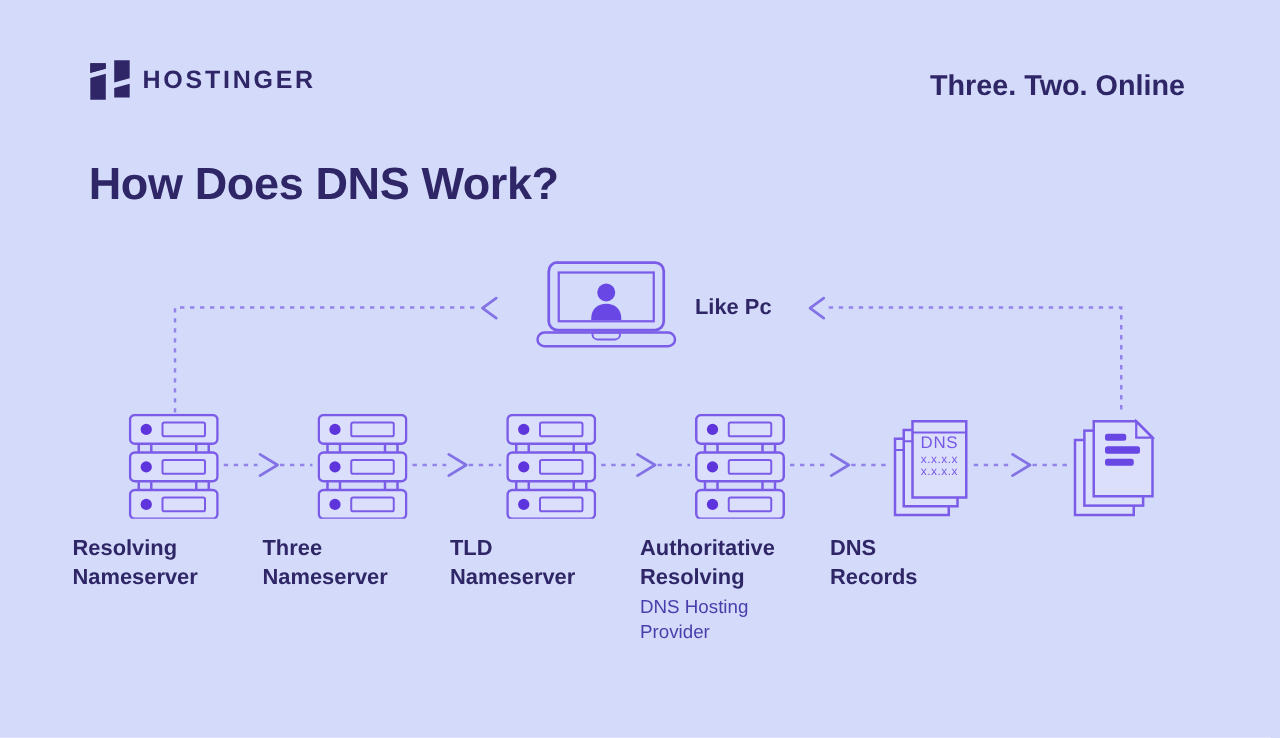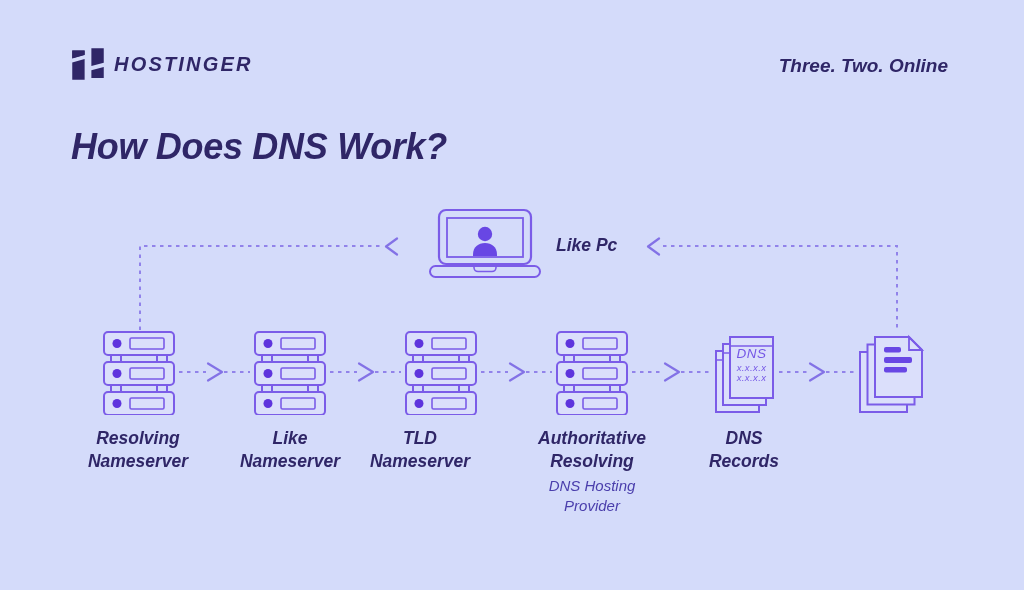--- a/index.html
+++ b/index.html
@@ -2,27 +2,27 @@
 <html style="--bg: #D4DBFA; --bar-fill: #DBDFFB; --outline: #7B5CE8; --accent: #6847E4; --dot: #5E34DD; --dash: #9183EA; --chevron: #8372E6; --heading: #2F2667; --sub: #4A3EAC; --dns-text: #7557E6;"><head>
 <meta charset="utf-8">
 <style>
   :root{
     --bg:#D4DBFA; --bar-fill:#DBDFFB; --outline:#7B5CE8; --accent:#6847E4;
     --dot:#5E34DD; --dash:#9183EA; --chevron:#8372E6; --heading:#2F2667;
     --sub:#4A3EAC; --dns-text:#7557E6;
   }
   *{margin:0;padding:0;box-sizing:border-box;}
   body{background:#ffffff;font-family:"Liberation Sans","DejaVu Sans",sans-serif;}
-  .canvas{position:relative;width:1024px;height:590px;background:var(--bg);overflow:hidden;font-style:italic;}
+  .canvas{position:relative;width:1024px;height:590px;background:var(--bg);overflow:hidden;}
 
   
   .logo-mark{position:absolute;left:70px;top:46px;width:36px;height:36px;}
   .brand{position:absolute;left:114px;top:53px;font-size:20px;font-weight:700;
          letter-spacing:2.2px;color:var(--heading);}
-  .tagline{position:absolute;right:76px;top:55px;font-size:19px;font-weight:600;
+  .tagline{position:absolute;right:76px;top:55px;font-size:23px;font-weight:600;
            color:var(--heading);}
 
   
   .page-title{position:absolute;left:71px;top:126px;font-size:36px;font-weight:700;
               color:var(--heading);letter-spacing:-0.3px;}
 
   
   .laptop{position:absolute;left:423px;top:203px;}
   .your-pc{position:absolute;left:556px;top:235px;font-size:17.5px;font-weight:700;
            color:var(--heading);}
@@ -35,21 +35,21 @@
 
   
   .icon{position:absolute;}
   .dns-overlay{position:absolute;left:730px;top:346px;width:43px;text-align:center;
                color:var(--dns-text);}
   .dns-overlay .h{font-size:13.5px;line-height:15px;letter-spacing:0.5px;}
   .dns-overlay .r{font-size:9.5px;line-height:10px;letter-spacing:0.4px;
                   white-space:pre-line;margin-top:2px;}
 
   
-  .node-label{position:absolute;top:427px;width:160px;text-align:center;}
+  .node-label{position:absolute;top:427px;width:160px;text-align:left;}
   .node-label .t{font-size:17.5px;line-height:22.5px;font-weight:700;
                  color:var(--heading);white-space:pre-line;}
   .node-label .s{font-size:15px;line-height:20px;color:var(--sub);
                  white-space:pre-line;margin-top:4px;}
 </style>
 </head>
 <body>
 
 <div class="canvas">
 
@@ -227,25 +227,25 @@
       <rect x="33" y="29" width="28" height="6" rx="2"></rect>
       <rect x="33" y="39" width="23" height="5.5" rx="2"></rect>
     </g>
   </svg>
 
   <div class="node-label" style="left:58px">
     <div class="t">Resolving
 Nameserver</div>
   </div>
   <div class="node-label" style="left:210px">
-    <div class="t">Like
+    <div class="t">Three
 Nameserver</div>
     <div class="s"></div>
   </div>
-  <div class="node-label" style="left:340px">
+  <div class="node-label" style="left:360px">
     <div class="t">TLD
 Nameserver</div>
   </div>
   <div class="node-label" style="left:512px">
     <div class="t">Authoritative
 Resolving</div>
     <div class="s">DNS Hosting
 Provider</div>
   </div>
   <div class="node-label" style="left:664px">

